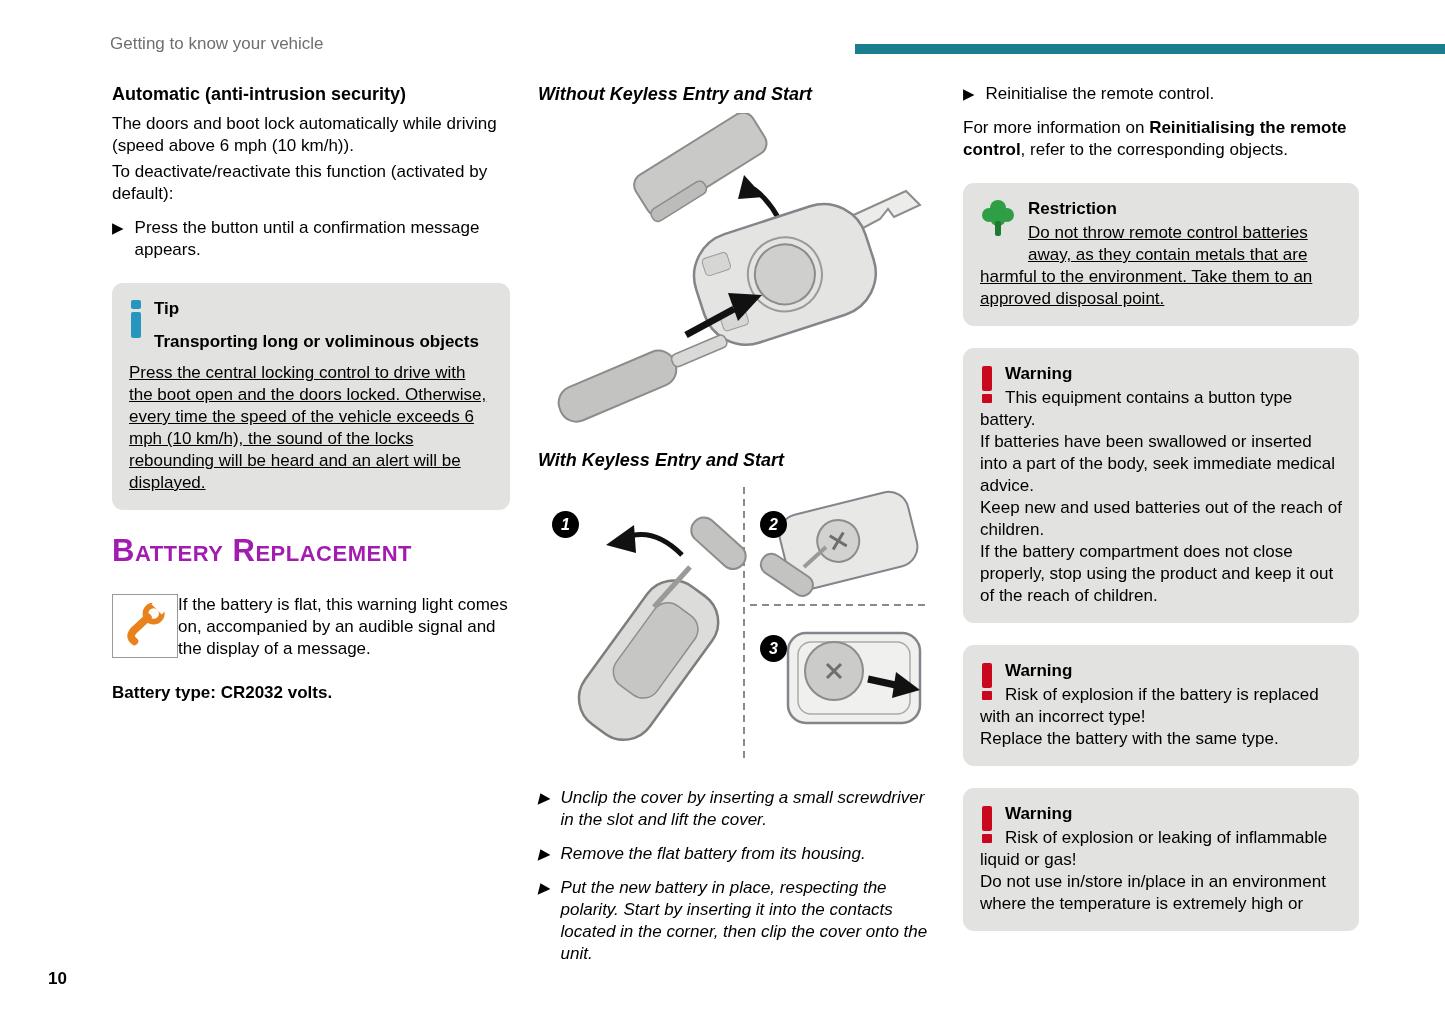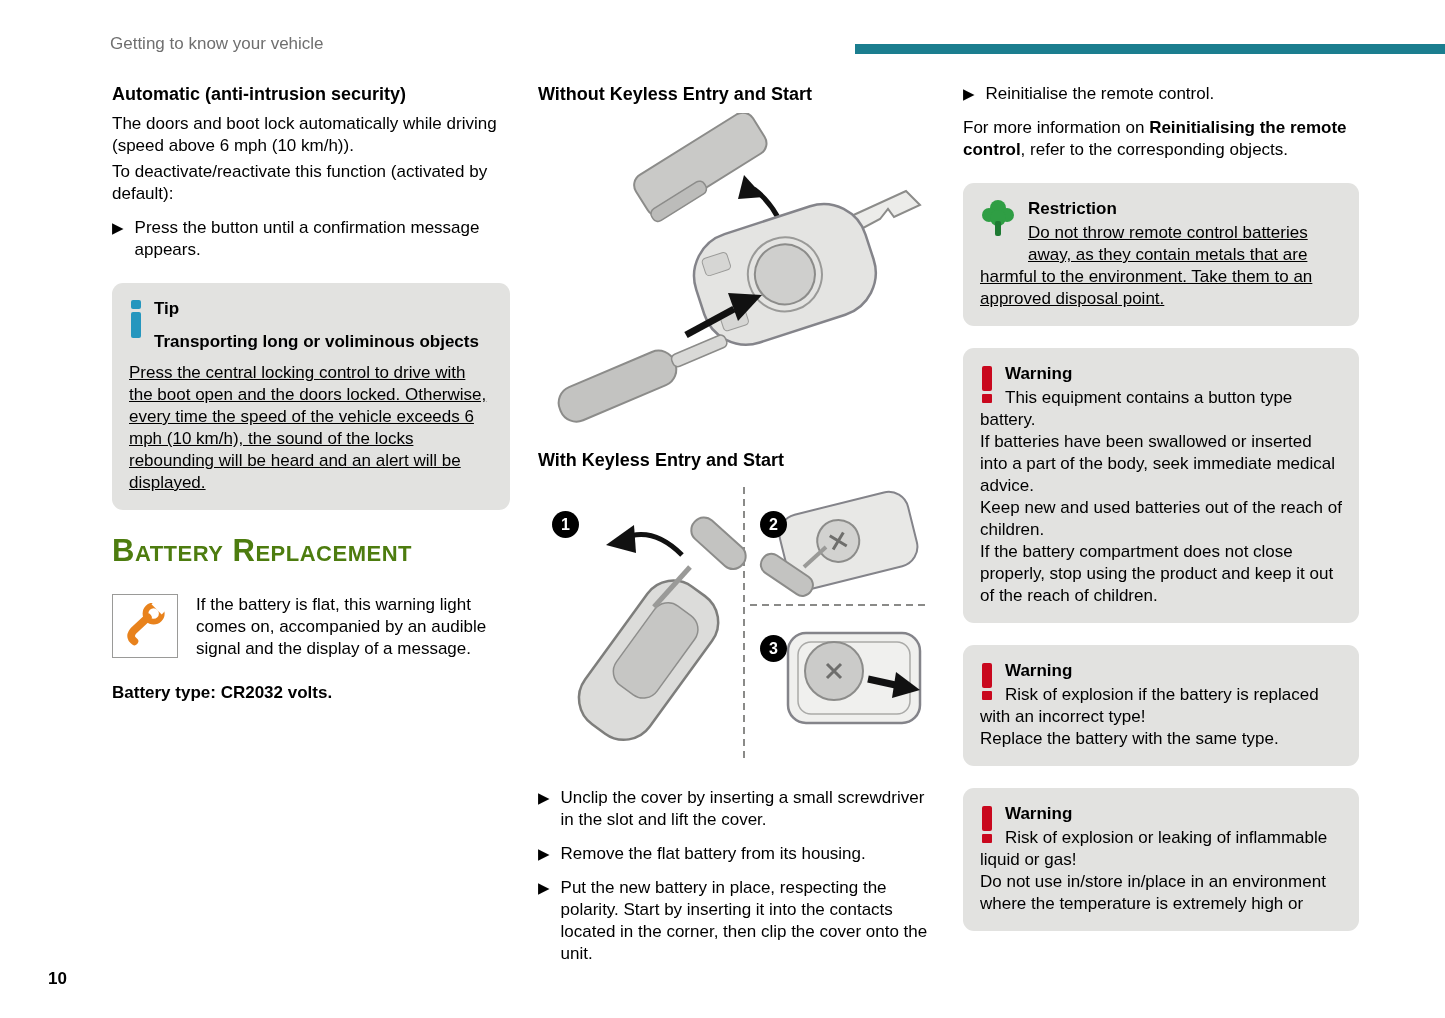--- a/index.html
+++ b/index.html
@@ -7,21 +7,21 @@
   body {
     position:relative; overflow:hidden; background:#ffffff; color:#000;
     font-family:"Liberation Sans", sans-serif; font-size:17px; line-height:22px;
   }
   .breadcrumb { position:absolute; left:110px; top:33px; font-size:17px; color:#6f6f6f; }
   .accent-bar { position:absolute; left:855px; right:0; top:44px; height:10px; background:#1b7e8f; }
   .page-number { position:absolute; left:48px; top:968px; font-weight:bold; font-size:17px; }
 
   .col { position:absolute; top:83px; }
   .col-left  { left:112px; width:398px; }
-  .col-mid   { left:538px; width:394px; }
+  .col-mid   { left:538px; width:394px;font-style:italic; }
   .col-right { left:963px; width:396px; }
 
   .sec-heading { font-size:18px; font-weight:bold; margin-bottom:8px; }
   .para { margin-bottom:4px; }
 
   .bullet { display:flex; gap:11px; margin:12px 0; }
   .bullet .marker { flex:0 0 auto; font-size:15px; line-height:22px; }
   .bullet .bullet-text { flex:1; }
 
   .graybox { background:#e2e2e0; border-radius:11px; padding:15px 17px 16px 17px; margin:22px 0; }
@@ -39,24 +39,24 @@
   .excl-icon { float:left; display:flex; flex-direction:column; gap:3px; margin:3px 13px 6px 2px; }
   .excl-icon .bar { width:10px; height:25px; background:#c9081e; border-radius:2px; }
   .excl-icon .dot { width:10px; height:9px; background:#c9081e; border-radius:1px; }
 
   
   .tree-icon { float:left; margin:0 12px 4px 0; }
 
   
   .battery-heading {
     margin-top:24px; font-variant:small-caps; font-weight:bold; font-size:31px;
-    line-height:34px; letter-spacing:0.5px; color:#4d7c0f;
-  }
-
-  .wrench-row { display:flex; gap:18px; margin-top:26px; align-items:flex-start; }
+    line-height:34px; letter-spacing:0.5px; color:#a21caf;
+  }
+
+  .wrench-row { display:flex; margin-top:26px; align-items:flex-start; }
   .wrench-box {
     flex:0 0 auto; width:66px; height:64px; background:#fff; border:1px solid #9a9a98;
     display:flex; align-items:center; justify-content:center;
   }
   .wrench-text { flex:1; }
   .battery-type { font-weight:bold; margin-top:22px; }
 
   .illu { position:relative; width:392px; }
   .illu-a { height:322px; margin:4px 0 8px 0; }
   .illu-b { height:292px; margin:8px 0 16px 0; }

